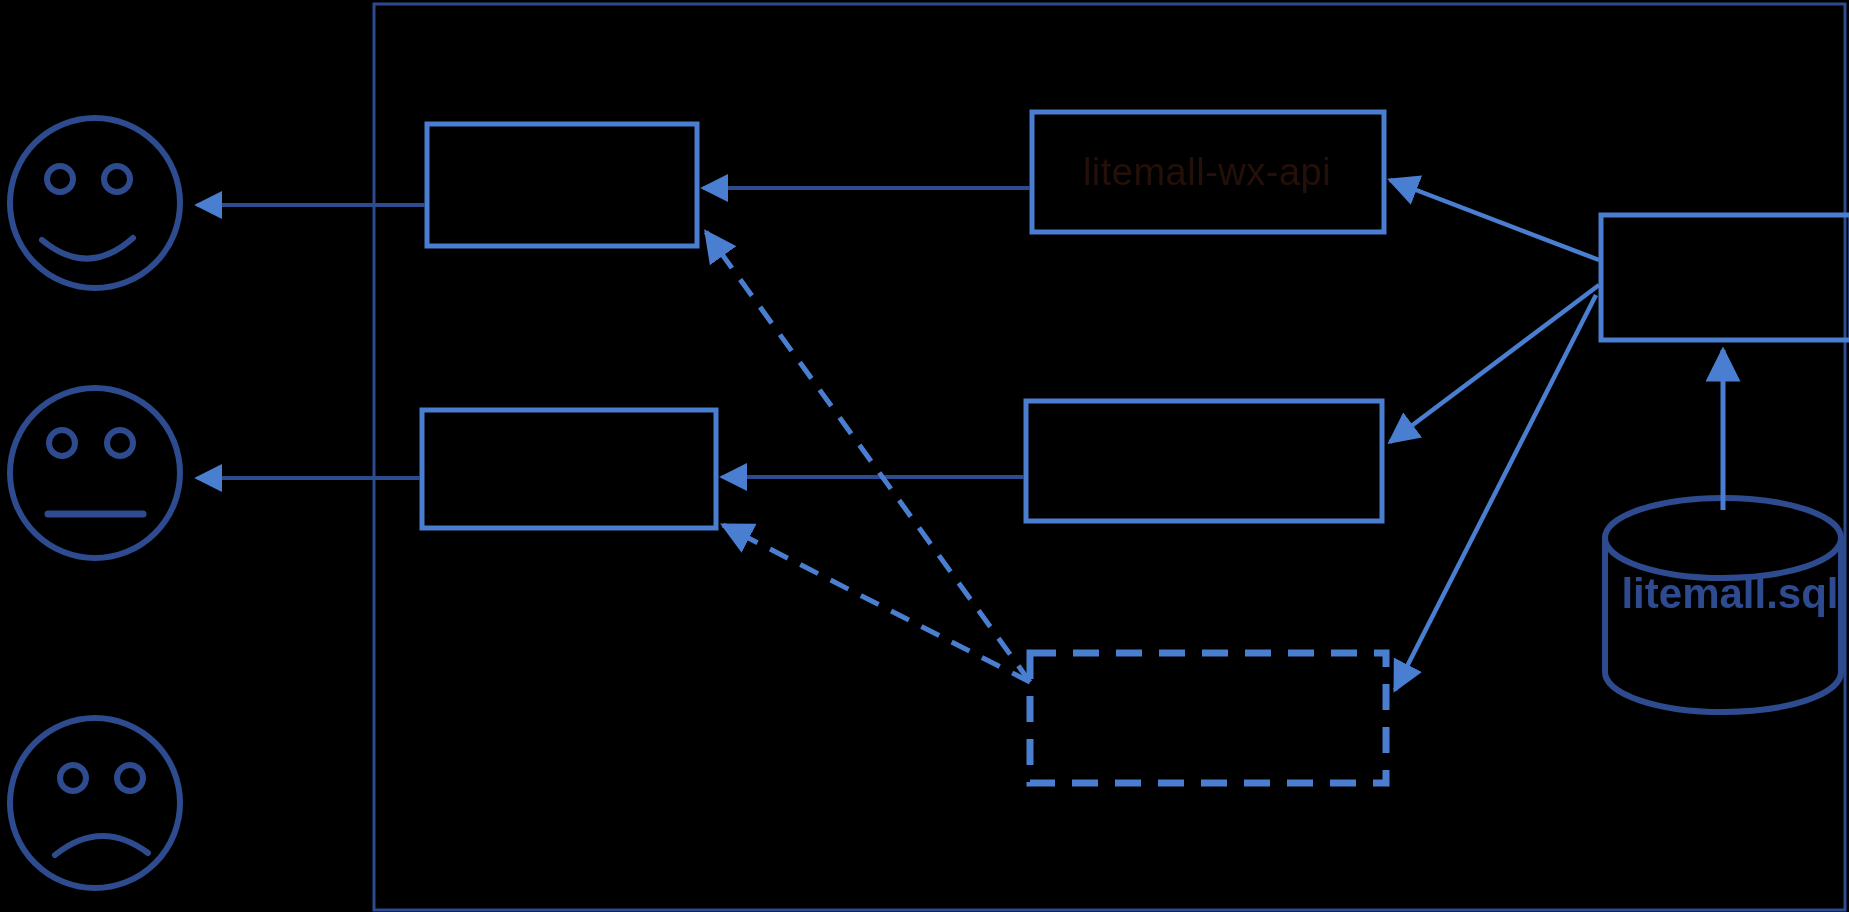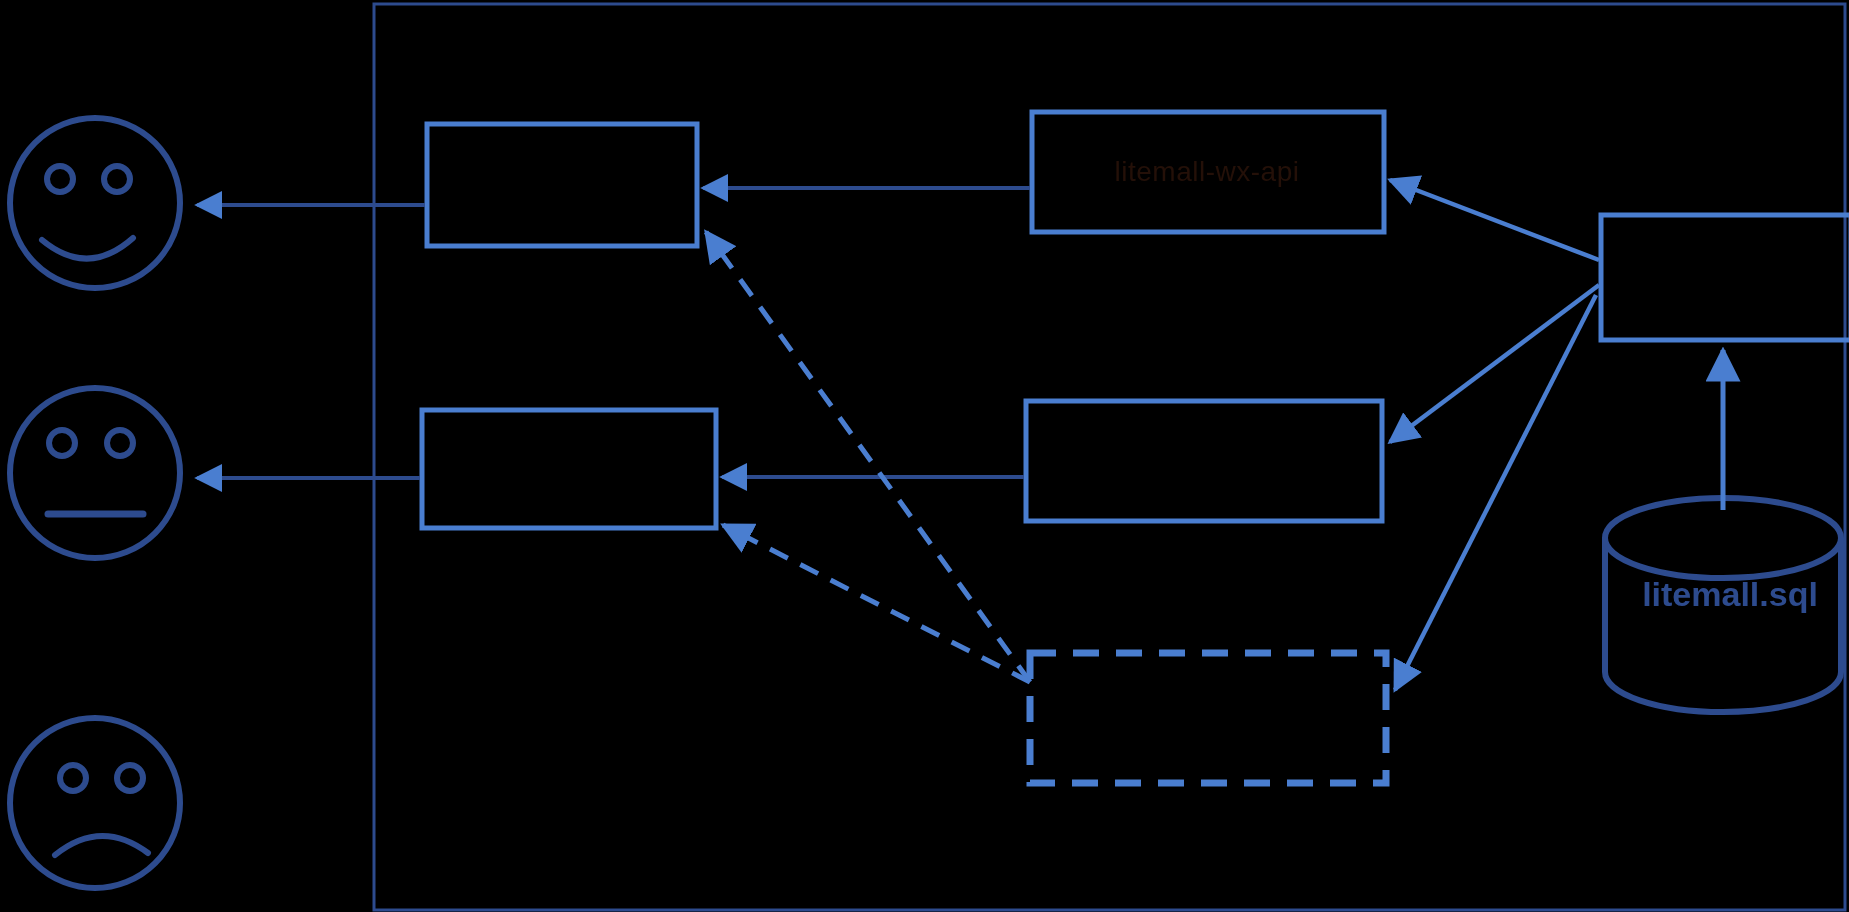--- a/index.html
+++ b/index.html
@@ -30,31 +30,31 @@
     text-align: center;
     pointer-events: none;
     white-space: pre;
   }
   .label-wx-api {
     left: 1032px;
     top: 112px;
     width: 350px;
     height: 120px;
     color: #241008;
-    font-size: 28px;
+    font-size: 38px;
     font-weight: 400;
     letter-spacing: 0.5px;
   }
   .label-sql {
     left: 1610px;
     top: 570px;
     width: 240px;
     height: 48px;
     color: #2d4b8e;
-    font-size: 34px;
+    font-size: 42px;
     font-weight: 700;
   }
 </style>
 </head>
 <body>
 
 <div id="diagram-root">
 
   <svg id="diagram-svg" viewBox="0 0 1849 912" xmlns="http://www.w3.org/2000/svg">
 

